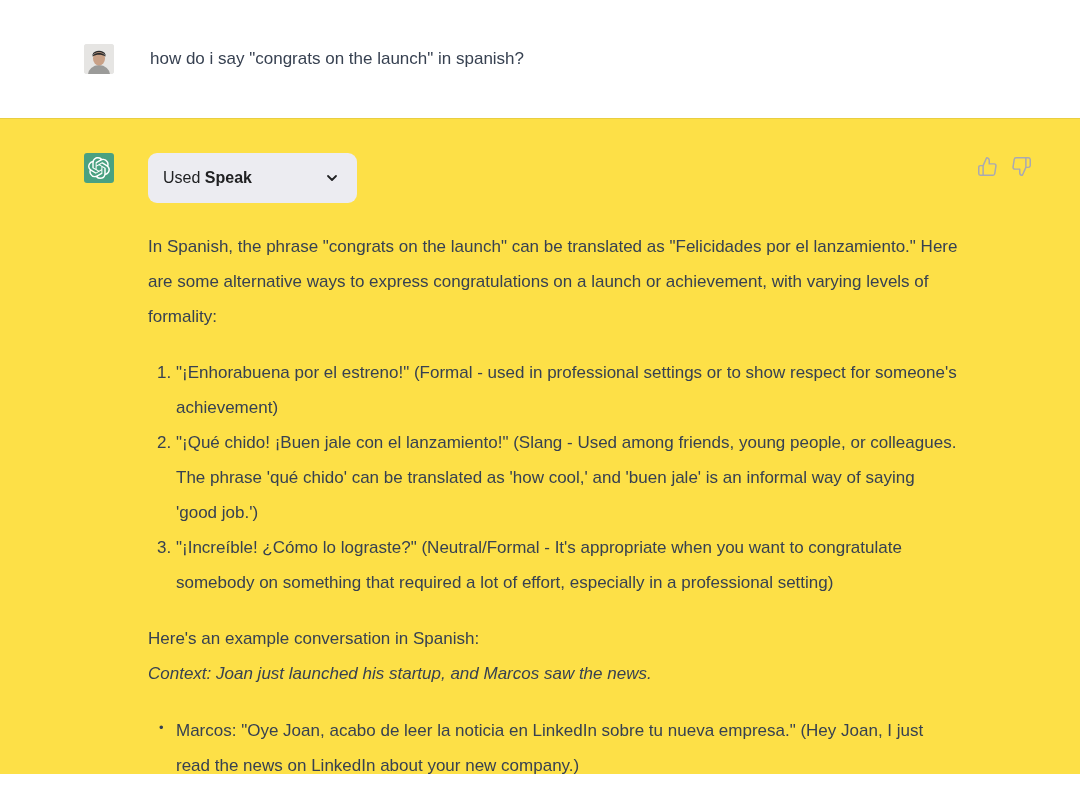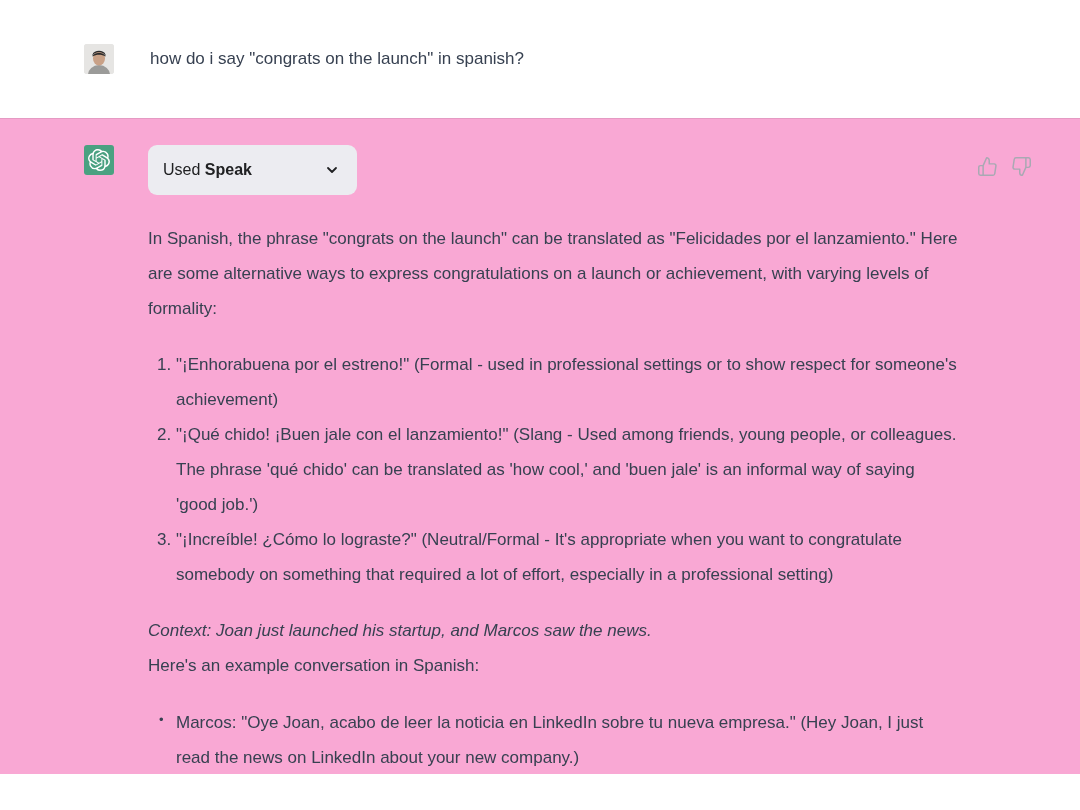--- a/index.html
+++ b/index.html
@@ -33,24 +33,24 @@
   .user-avatar svg { display: block; }
   .user-text {
     margin-left: 36px;
     font-size: 17px;
     line-height: 30px;
     color: #374151;
   }
 
   
   .assistant-section {
-    background: #f9a8d4;
+    background: #fde047;
     border-top: 1px solid rgba(0,0,0,0.08);
     height: 656px;
-    padding-top: 26px;
+    padding-top: 34px;
     position: relative;
   }
   .assistant-avatar {
     background: #4aa181;
     display: flex;
     align-items: center;
     justify-content: center;
   }
   .assistant-content {
     margin-left: 34px;
@@ -162,22 +162,22 @@
         </span>
       </button>
 
       <div class="prose">
         <p>In Spanish, the phrase "congrats on the launch" can be translated as "Felicidades por el lanzamiento." Here are some alternative ways to express congratulations on a launch or achievement, with varying levels of formality:</p>
         <ol>
           <li>"¡Enhorabuena por el estreno!" (Formal - used in professional settings or to show respect for someone's achievement)</li>
           <li>"¡Qué chido! ¡Buen jale con el lanzamiento!" (Slang - Used among friends, young people, or colleagues. The phrase 'qué chido' can be translated as 'how cool,' and 'buen jale' is an informal way of saying 'good job.')</li>
           <li>"¡Increíble! ¿Cómo lo lograste?" (Neutral/Formal - It's appropriate when you want to congratulate somebody on something that required a lot of effort, especially in a professional setting)</li>
         </ol>
+        <p class="tight">Here's an example conversation in Spanish:</p>
         <p class="tight italic">Context: Joan just launched his startup, and Marcos saw the news.</p>
-        <p class="tight">Here's an example conversation in Spanish:</p>
         <ul>
           <li>Marcos: "Oye Joan, acabo de leer la noticia en LinkedIn sobre tu nueva empresa." (Hey Joan, I just read the news on LinkedIn about your new company.)</li>
         </ul>
       </div>
     </div>
   </div>
 
   <div class="feedback">
     <button class="icon-btn" aria-label="Good response">
       <svg width="21" height="21" viewBox="0 0 24 24" fill="none" stroke="currentColor" stroke-width="1.7" stroke-linecap="round" stroke-linejoin="round">

